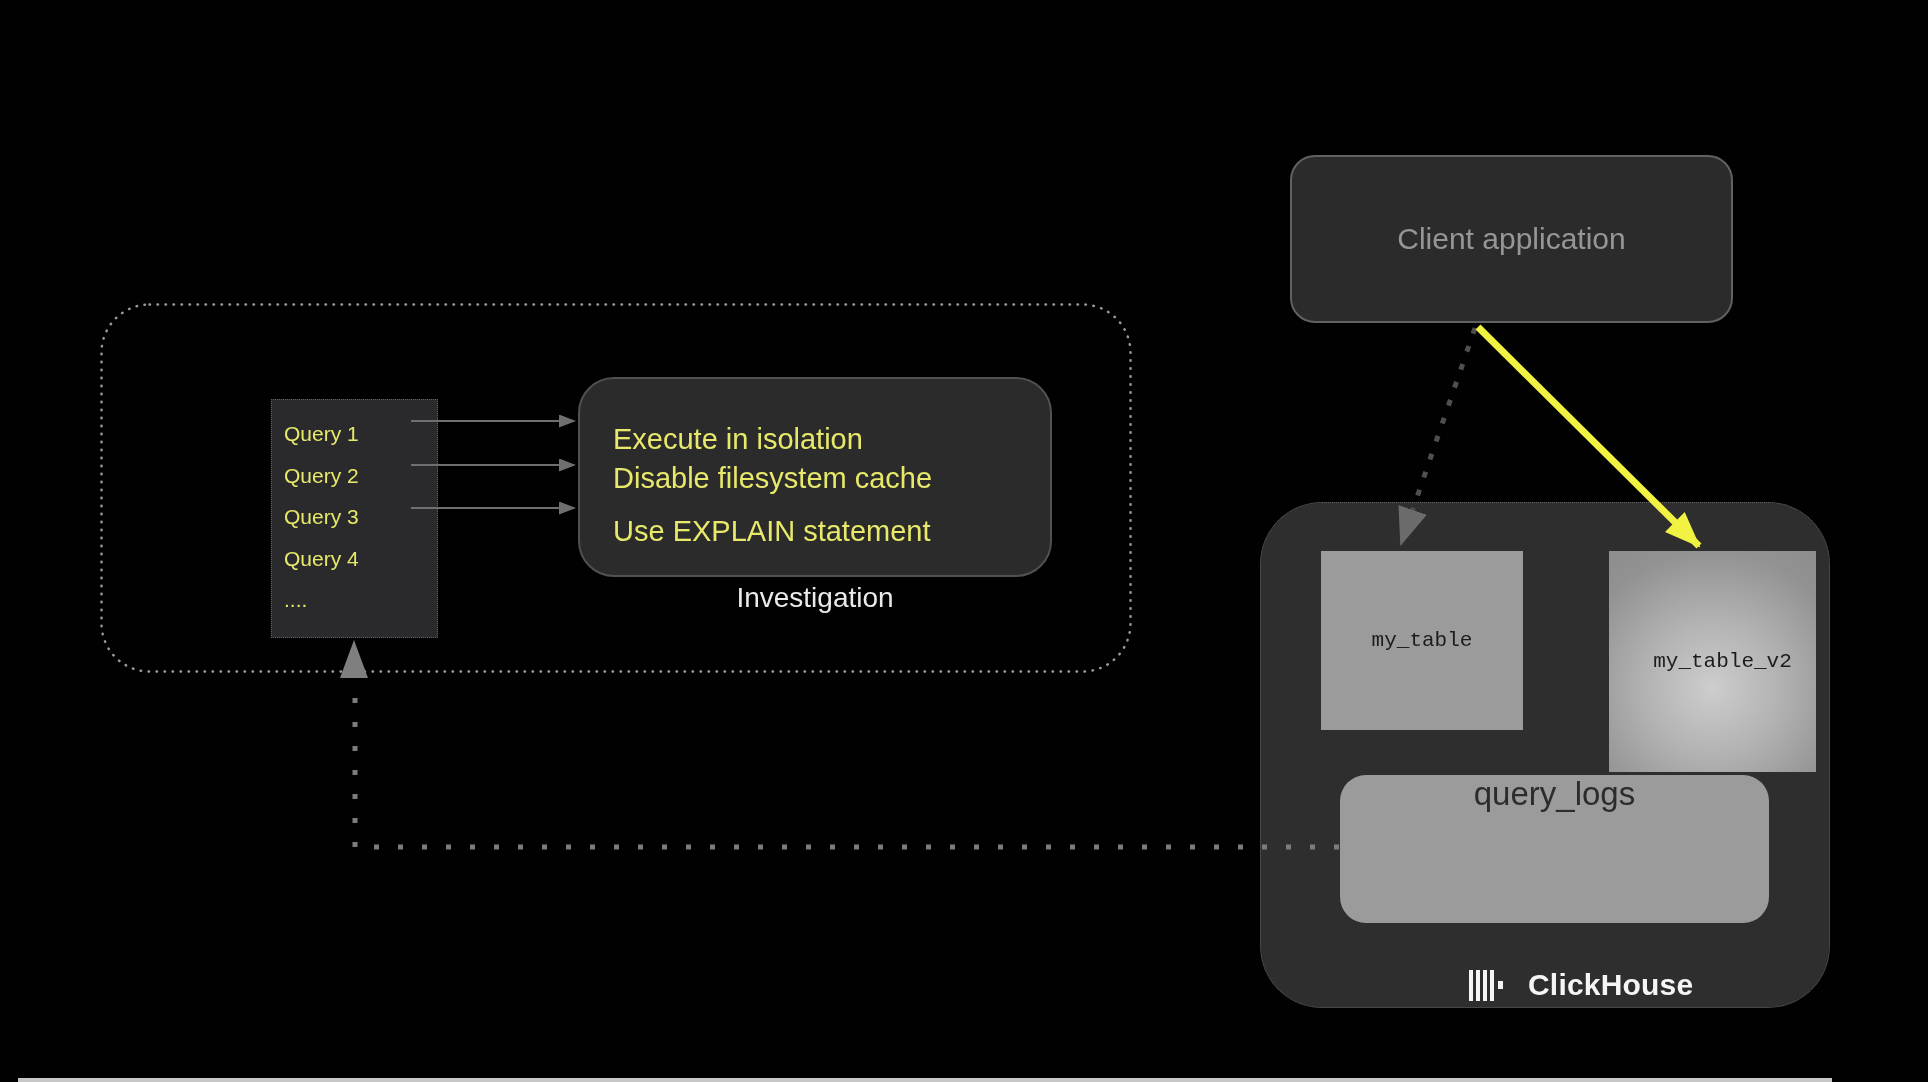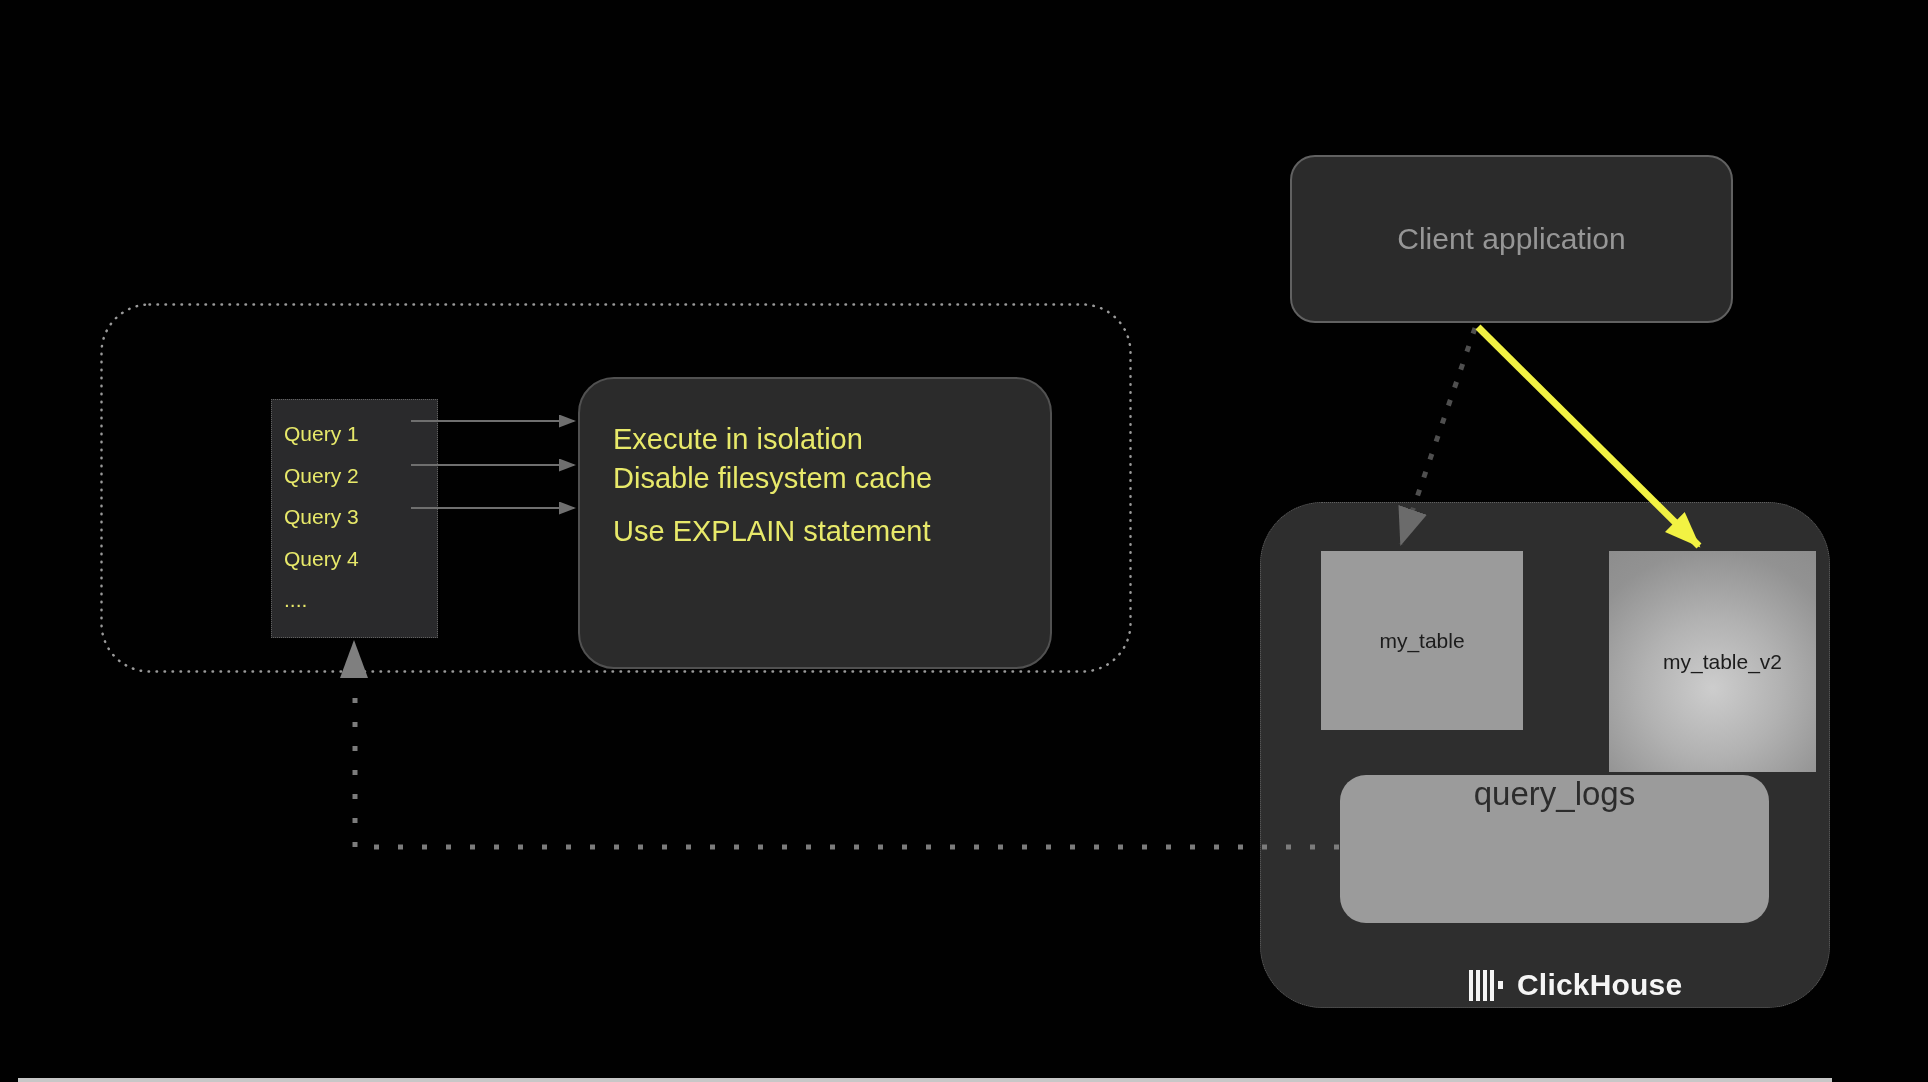--- a/index.html
+++ b/index.html
@@ -16,21 +16,21 @@
   .query-box{
     position:absolute;left:271px;top:399px;width:167px;height:239px;
     background:#2a2a2c;border:1px dotted #606060;box-sizing:border-box;
     padding-top:13px;z-index:2;
   }
   .query-item{
     display:block;height:41.6px;line-height:41.6px;padding-left:12px;
     font-size:21px;color:var(--text-yellow,#E8E96A);white-space:nowrap;
   }
   .investigation-box{
-    position:absolute;left:578px;top:377px;width:474px;height:292px;
+    position:absolute;left:578px;top:377px;width:474px;height:200px;
     background:var(--panel,#2b2b2b);border:2px solid #515151;border-radius:36px;
     box-sizing:border-box;padding-top:41px;z-index:2;
   }
   .tip{
     font-size:29px;line-height:39px;padding-left:33px;
     color:var(--text-yellow,#E8E96A);white-space:nowrap;
   }
   .tip-gap{margin-top:14px;}
   .inv-caption{
     margin-top:27px;text-align:center;font-size:28px;line-height:39px;
@@ -46,42 +46,42 @@
   }
 
   
   .ch-container{
     position:absolute;left:1260px;top:502px;width:570px;height:506px;
     background:var(--container,#2e2e2e);border:1px dotted rgba(160,160,160,.45);
     border-radius:62px;box-sizing:border-box;z-index:2;
   }
   .table-box{
     position:absolute;display:flex;align-items:center;justify-content:center;
-    font-size:21px;color:var(--box-text,#1c1c1c);
+    font-size:21px;color:var(--box-text,#1c1c1c);font-family:Liberation Mono, monospace;
   }
   .table-left{left:60px;top:48px;width:202px;height:179px;background:var(--box-gray,#9b9b9b);}
   .table-right{
     left:348px;top:48px;width:187px;height:221px;
     background:radial-gradient(circle at 50% 62%, #cdcdcd 0%, #b2b2b2 40%, #929292 80%, #8d8d8d 100%);
     padding-left:20px;
   }
   .logs-box{
     position:absolute;left:79px;top:272px;width:429px;height:148px;
     background:var(--box-gray,#9b9b9b);border-radius:26px;
     display:flex;align-items:flex-start;justify-content:center;
     font-size:33px;color:#2c2c2c;
   }
   .brand{
     position:absolute;left:208px;top:465px;height:34px;
     display:flex;align-items:center;color:var(--white-text,#f5f5f5);
   }
   .brand-mark{display:flex;align-items:center;height:32px;}
   .ch-bar{width:4px;height:31px;background:#f5f5f5;margin-right:3px;}
   .ch-dot{width:5px;height:8px;background:#f5f5f5;margin-left:1px;}
-  .brand-text{margin-left:14px;font-size:30px;font-weight:600;letter-spacing:.2px;}
+  .brand-text{margin-left:25px;font-size:30px;font-weight:600;letter-spacing:.2px;}
 
   
   .bottom-strip{
     position:absolute;left:18px;top:1078px;width:1814px;height:4px;
     background:var(--strip,#c7c7c7);z-index:3;
   }
 </style>
 </head>
 <body>
 
@@ -92,20 +92,21 @@
     <span class="query-item">Query 2</span>
     <span class="query-item">Query 3</span>
     <span class="query-item">Query 4</span>
     <span class="query-item">....</span>
   </div>
 
   <div class="investigation-box">
     <div class="tip">Execute in isolation</div>
     <div class="tip">Disable filesystem cache</div>
     <div class="tip tip-gap">Use EXPLAIN statement</div>
+    <div class="inv-caption">Investigation</div>
   </div>
 
   <div class="client-box">
     <span>Client application</span>
   </div>
 
   <div class="ch-container">
     <div class="table-box table-left">
       <span>my_table</span>
     </div>

